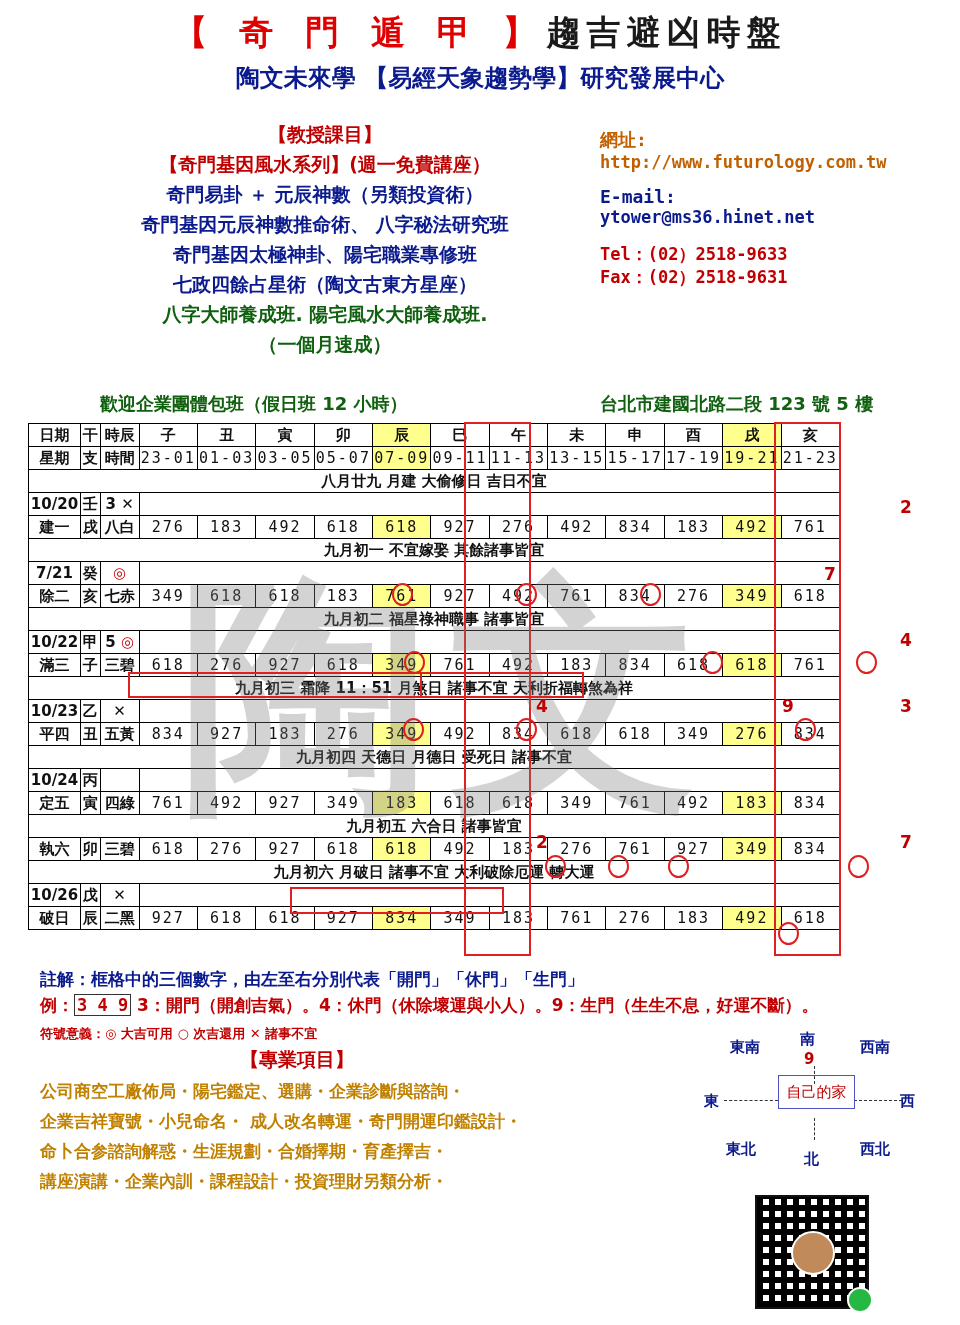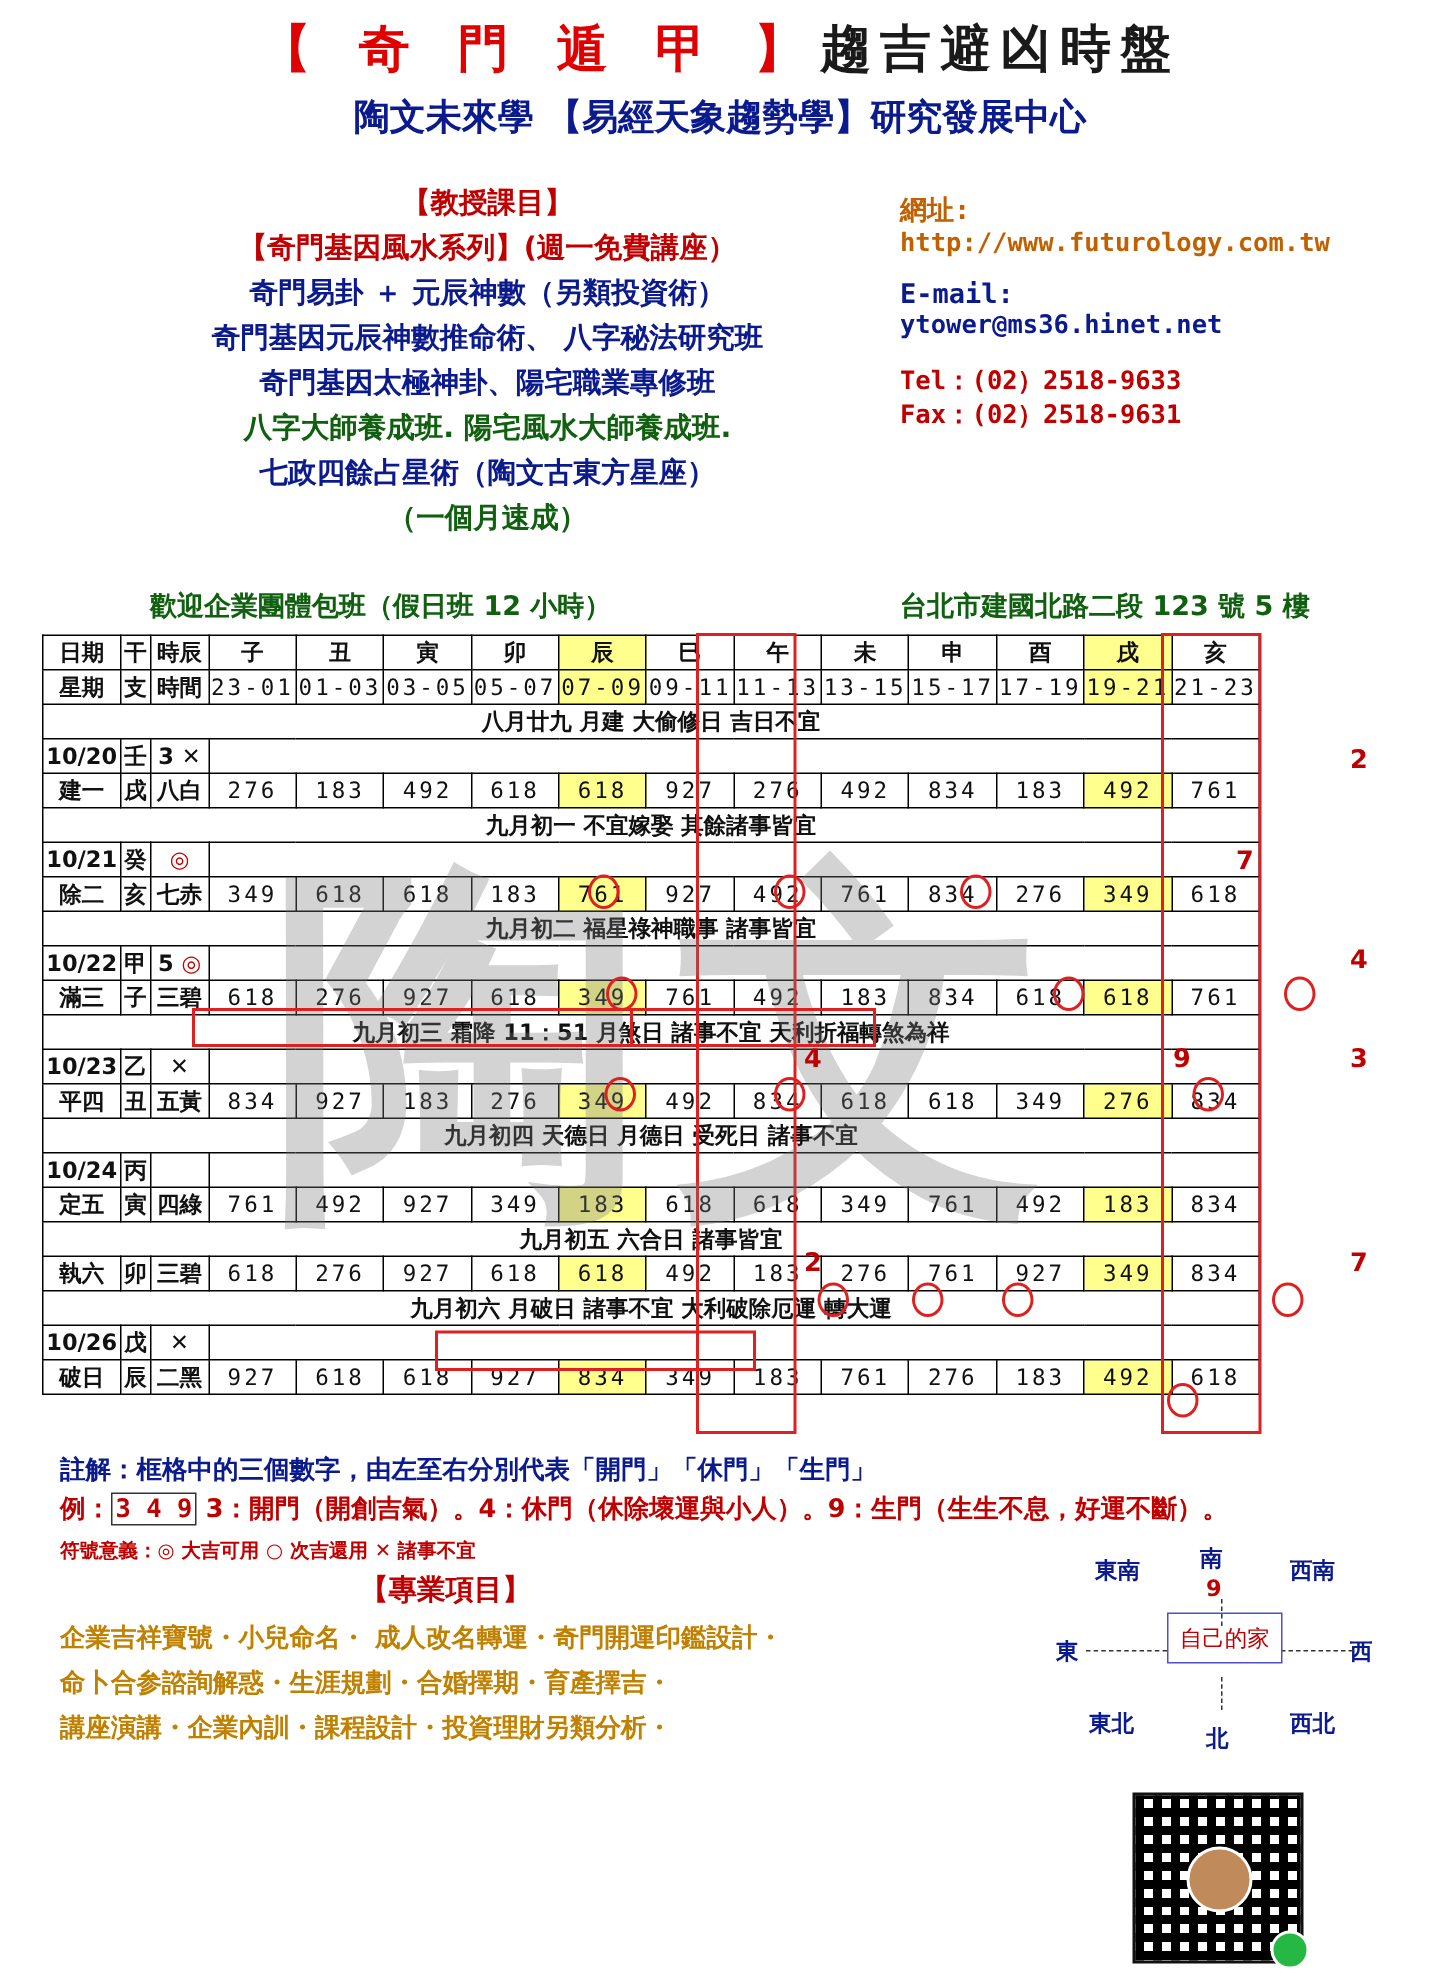--- a/index.html
+++ b/index.html
@@ -160,22 +160,22 @@
     <span class="red">【 奇 門 遁 甲 】</span><span class="blk">趨吉避凶時盤</span>
   </div>
   <div class="title2">陶文未來學 【易經天象趨勢學】研究發展中心</div>
 
   <div class="courses">
     <div class="hdr">【教授課目】</div>
     <div class="line red">【奇門基因風水系列】(週一免費講座）</div>
     <div class="line">奇門易卦 ＋ 元辰神數（另類投資術）</div>
     <div class="line">奇門基因元辰神數推命術、 八字秘法研究班</div>
     <div class="line">奇門基因太極神卦、陽宅職業專修班</div>
+    <div class="line">七政四餘占星術（陶文古東方星座）</div>
     <div class="line last">八字大師養成班. 陽宅風水大師養成班.</div>
-    <div class="line">七政四餘占星術（陶文古東方星座）</div>
     <div class="line last">（一個月速成）</div>
   </div>
 
   <div class="contact">
     <div class="lbl">網址:</div>
     <div class="val">http://www.futurology.com.tw</div>
     <div class="lbl2">E-mail:</div>
     <div class="val2">ytower@ms36.hinet.net</div>
     <div class="tel">Tel：(02）2518-9633</div>
     <div class="tel" style="margin-top:0">Fax：(02）2518-9631</div>
@@ -267,21 +267,21 @@
         <td class="num">834</td>
         <td class="num">183</td>
         <td class="num yellow">492</td>
         <td class="num">761</td>
       </tr>
 
       <tr class="rowsep">
         <td class="note" colspan="15">九月初一  不宜嫁娶  其餘諸事皆宜</td>
       </tr>
       <tr>
-        <td class="dt">10/21</td>
+        <td class="dt">7/21</td>
         <td class="hd">癸</td>
         <td class="hd">
           <span></span><span style="color:#c00000">◎</span>
         </td>
         <td colspan="12"></td>
       </tr>
       <tr>
         <td class="dt">除二</td>
         <td class="hd">亥</td>
         <td class="hd">七赤</td>
@@ -473,20 +473,21 @@
   <div class="ov redbox" style="left:290px;top:877px;width:210px;height:23px;"></div>
 
   <div class="notes">
     <div class="n1" style="">註解：框格中的三個數字，由左至右分別代表「開門」「休門」「生門」</div>
     <div class="n2">
       <span>例：</span><span class="boxed">3 4 9</span>
       <span>3：開門（開創吉氣）。4：休門（休除壞運與小人）。9：生門（生生不息，好運不斷）。</span>
     </div>
     <div class="symline">符號意義：◎ 大吉可用    ○ 次吉還用    ✕ 諸事不宜</div>
     <div class="prohdr">【專業項目】</div>
+    <div class="proline">公司商空工廠佈局・陽宅鑑定、選購・企業診斷與諮詢・</div>
     <div class="proline">企業吉祥寶號・小兒命名・ 成人改名轉運・奇門開運印鑑設計・</div>
     <div class="proline">命卜合参諮詢解惑・生涯規劃・合婚擇期・育產擇吉・</div>
     <div class="proline">講座演講・企業內訓・課程設計・投資理財另類分析・</div>
   </div>
 
   <div class="compass">
     <span style="left:100px;top:0px;">南</span>
     <span style="left:104px;top:20px;color:#c00000">9</span>
     <span style="left:30px;top:8px;">東南</span>
     <span style="left:160px;top:8px;">西南</span>

